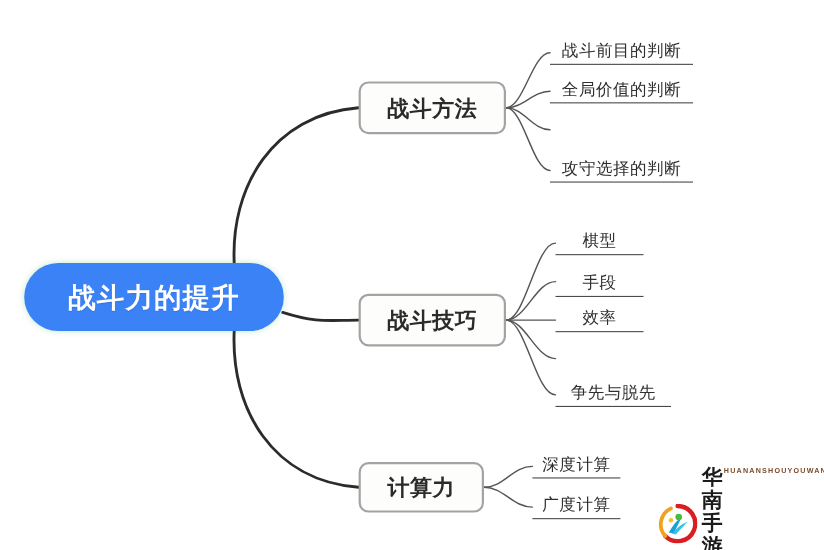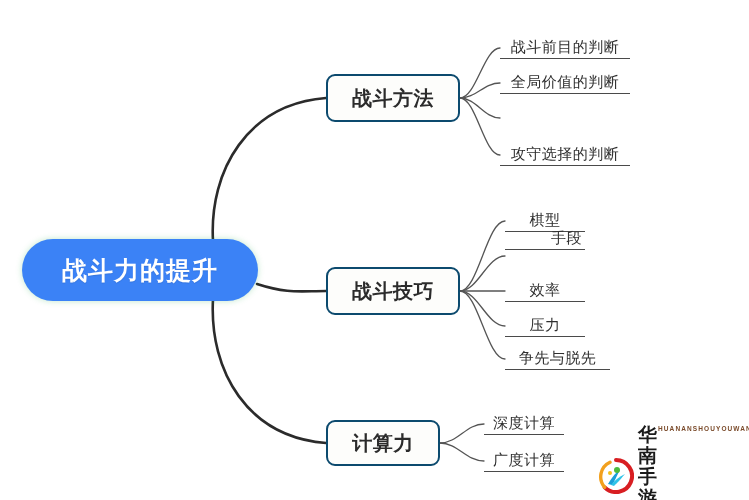--- a/index.html
+++ b/index.html
@@ -46,21 +46,21 @@
     letter-spacing: 1px;
     white-space: nowrap;
     text-shadow: 0 1px 1px rgba(0,0,0,0.10);
   }
 
   
   .branch-node {
     position: absolute;
     box-sizing: border-box;
     background: #fdfdfb;
-    border: 2px solid #0c4a6e;
+    border: 2px solid #a3a3a3;
     border-radius: 9px;
     display: flex;
     align-items: center;
     justify-content: center;
     z-index: 3;
   }
   .branch-node .branch-label {
     color: #2b2b2b;
     font-size: 20px;
     font-weight: bold;
@@ -185,30 +185,26 @@
     <span class="leaf-rule"></span>
   </div>
 
   <div class="branch-node branch-b">
     <span class="branch-label">战斗技巧</span>
   </div>
   <div class="leaf" style="left:505px; top:198px; width:80px;">
     <span class="leaf-label">棋型</span>
     <span class="leaf-rule"></span>
   </div>
-  <div class="leaf" style="left:505px; top:216px; width:80px;text-align:right;">
+  <div class="leaf" style="left:505px; top:236px; width:80px;">
     <span class="leaf-label">手段</span>
     <span class="leaf-rule"></span>
   </div>
   <div class="leaf" style="left:505px; top:268px; width:80px;">
     <span class="leaf-label">效率</span>
-    <span class="leaf-rule"></span>
-  </div>
-  <div class="leaf" style="left:505px; top:303px; width:80px;">
-    <span class="leaf-label">压力</span>
     <span class="leaf-rule"></span>
   </div>
   <div class="leaf" style="left:505px; top:336px; width:105px;">
     <span class="leaf-label">争先与脱先</span>
     <span class="leaf-rule"></span>
   </div>
 
   <div class="branch-node branch-c">
     <span class="branch-label">计算力</span>
   </div>

